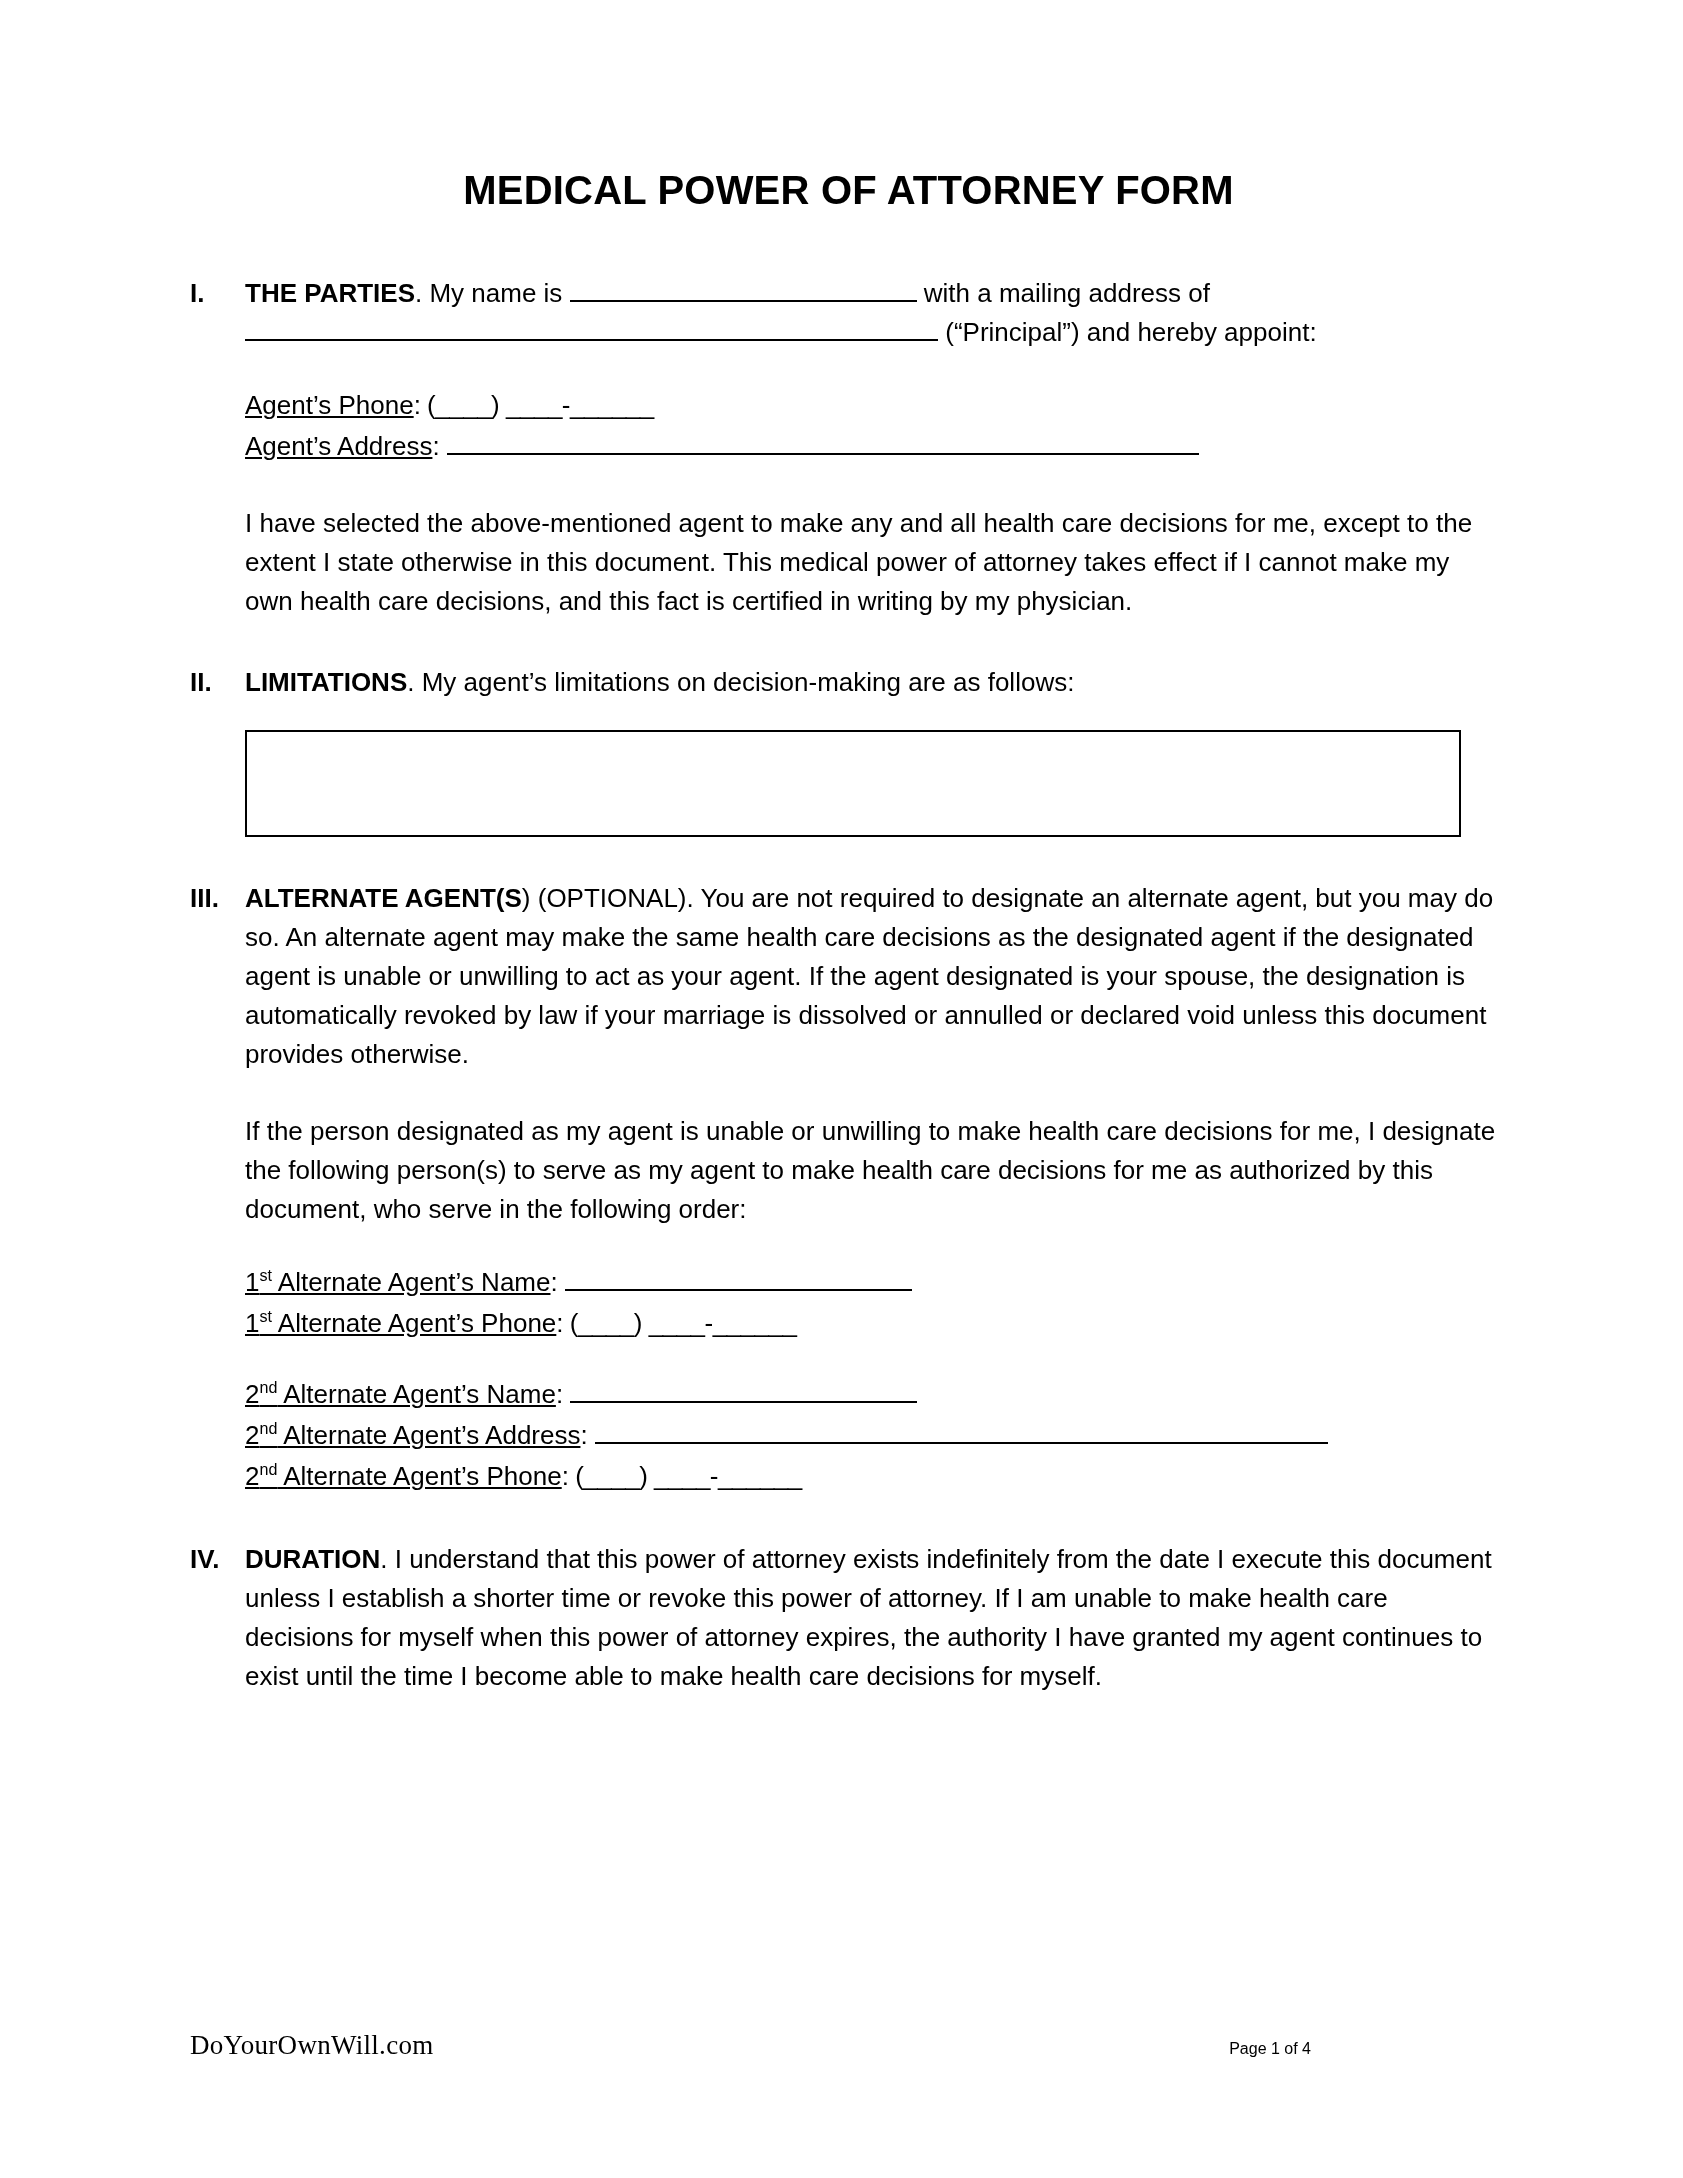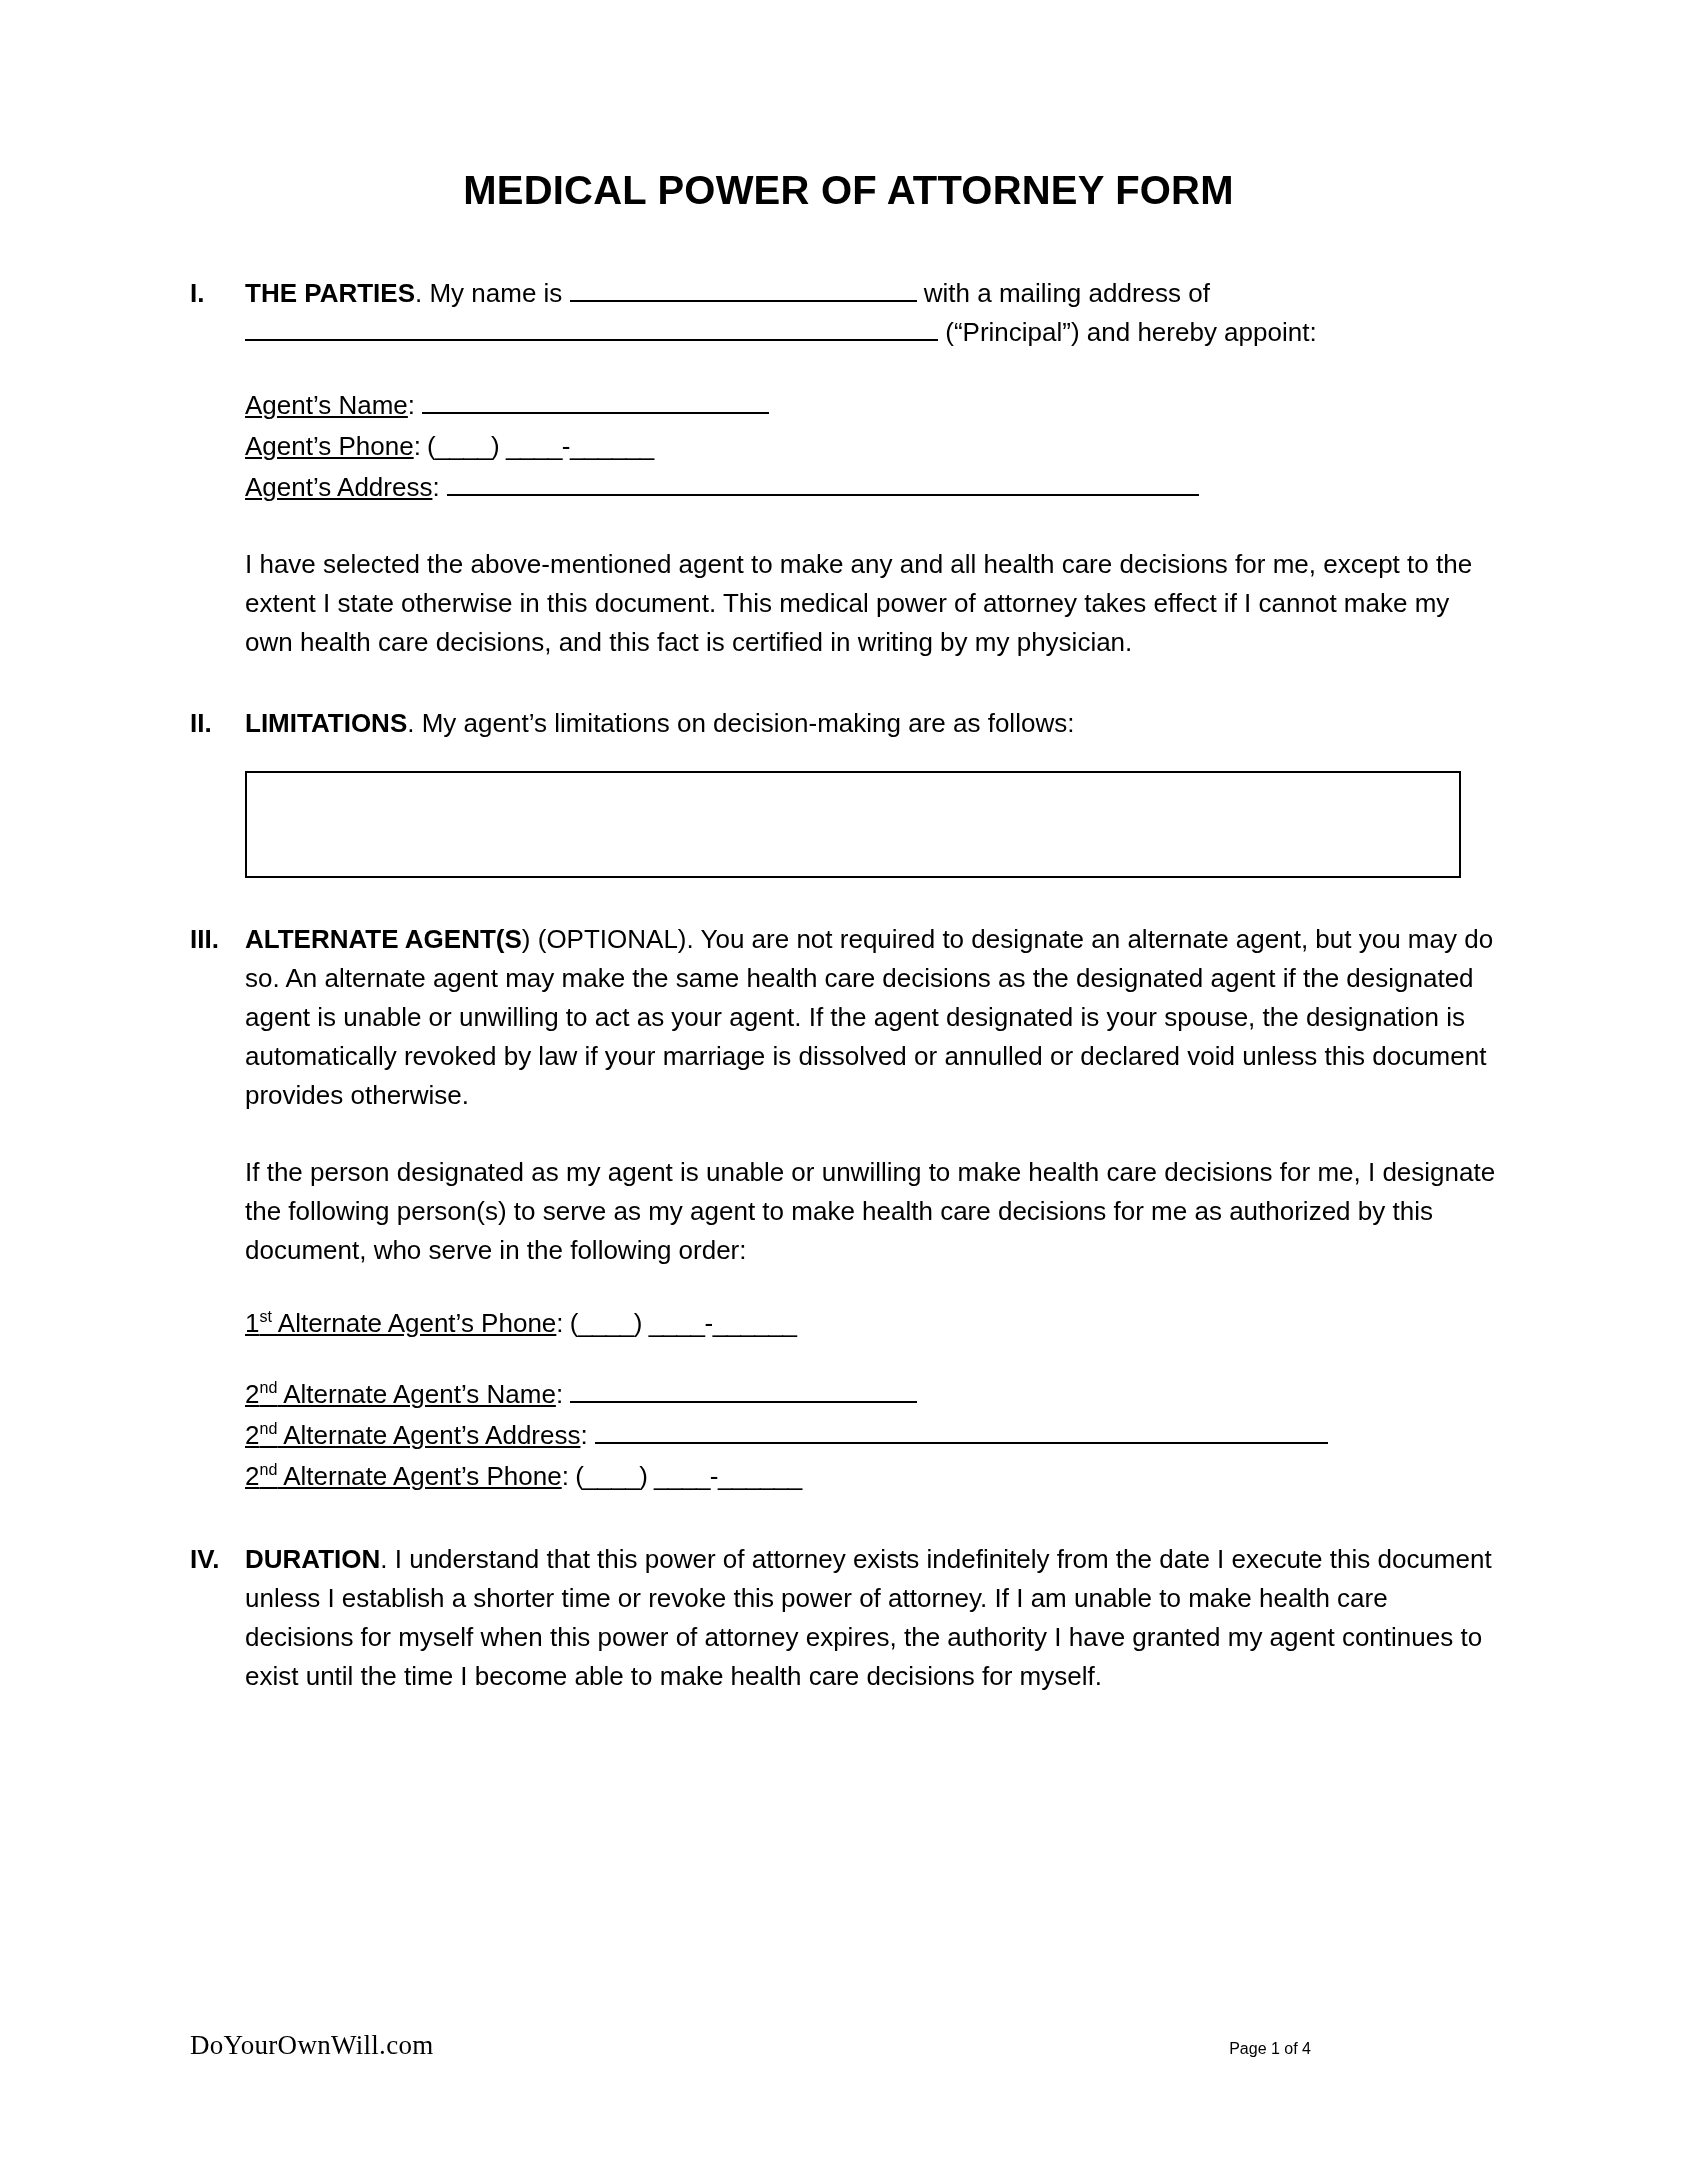--- a/index.html
+++ b/index.html
@@ -144,23 +144,20 @@
     <div class="section">
       <div class="sec-num">I.</div>
       <div class="sec-body">
         <span class="b">THE PARTIES</span><span>. My name is </span><span class="fill n1"></span><span> with a mailing address of </span><br>
         <span class="fill n2"></span><span> (“Principal”) and hereby appoint:</span>
       </div>
     </div>
 
     <div class="agent-lines indent">
       <div class="agent-line">
-        <span class="u">Agent’s Name</span><span>: </span><span class="fill" style="width:347px"></span>
-      </div>
-      <div class="agent-line">
         <span class="u">Agent’s Phone</span><span class="line-underscore">: (____) ____-______</span>
       </div>
       <div class="agent-line">
         <span class="u">Agent’s Address</span><span>: </span><span class="fill" style="width:752px"></span>
       </div>
     </div>
 
     <div class="para indent">I have selected the above-mentioned agent to make any and all health care decisions for me, except to the extent I state otherwise in this document. This medical power of attorney takes effect if I cannot make my own health care decisions, and this fact is certified in writing by my physician.</div>
 
     <div class="gap-md"></div>
@@ -179,20 +176,23 @@
     <div class="section">
       <div class="sec-num wide">III.</div>
       <div class="sec-body">
         <span class="b">ALTERNATE AGENT(S</span><span>) (OPTIONAL). You are not required to designate an alternate agent, but you may do so. An alternate agent may make the same health care decisions as the designated agent if the designated agent is unable or unwilling to act as your agent. If the agent designated is your spouse, the designation is automatically revoked by law if your marriage is dissolved or annulled or declared void unless this document provides otherwise.</span>
       </div>
     </div>
 
     <div class="para indent">If the person designated as my agent is unable or unwilling to make health care decisions for me, I designate the following person(s) to serve as my agent to make health care decisions for me as authorized by this document, who serve in the following order:</div>
 
     <div class="agent-lines indent">
+      <div class="agent-line">
+        <span class="u"><span>1</span><sup>st</sup><span> Alternate Agent’s Name</span></span><span>: </span><span class="fill" style="width:347px"></span>
+      </div>
       <div class="agent-line">
         <span class="u"><span>1</span><sup>st</sup><span> Alternate Agent’s Phone</span></span><span class="line-underscore">: (____) ____-______</span>
       </div>
     </div>
 
     <div class="gap-sm"></div>
 
     <div class="agent-lines indent" style="margin-top:0">
       <div class="agent-line">
         <span class="u"><span>2</span><sup>nd</sup><span> Alternate Agent’s Name</span></span><span>: </span><span class="fill" style="width:347px"></span>

